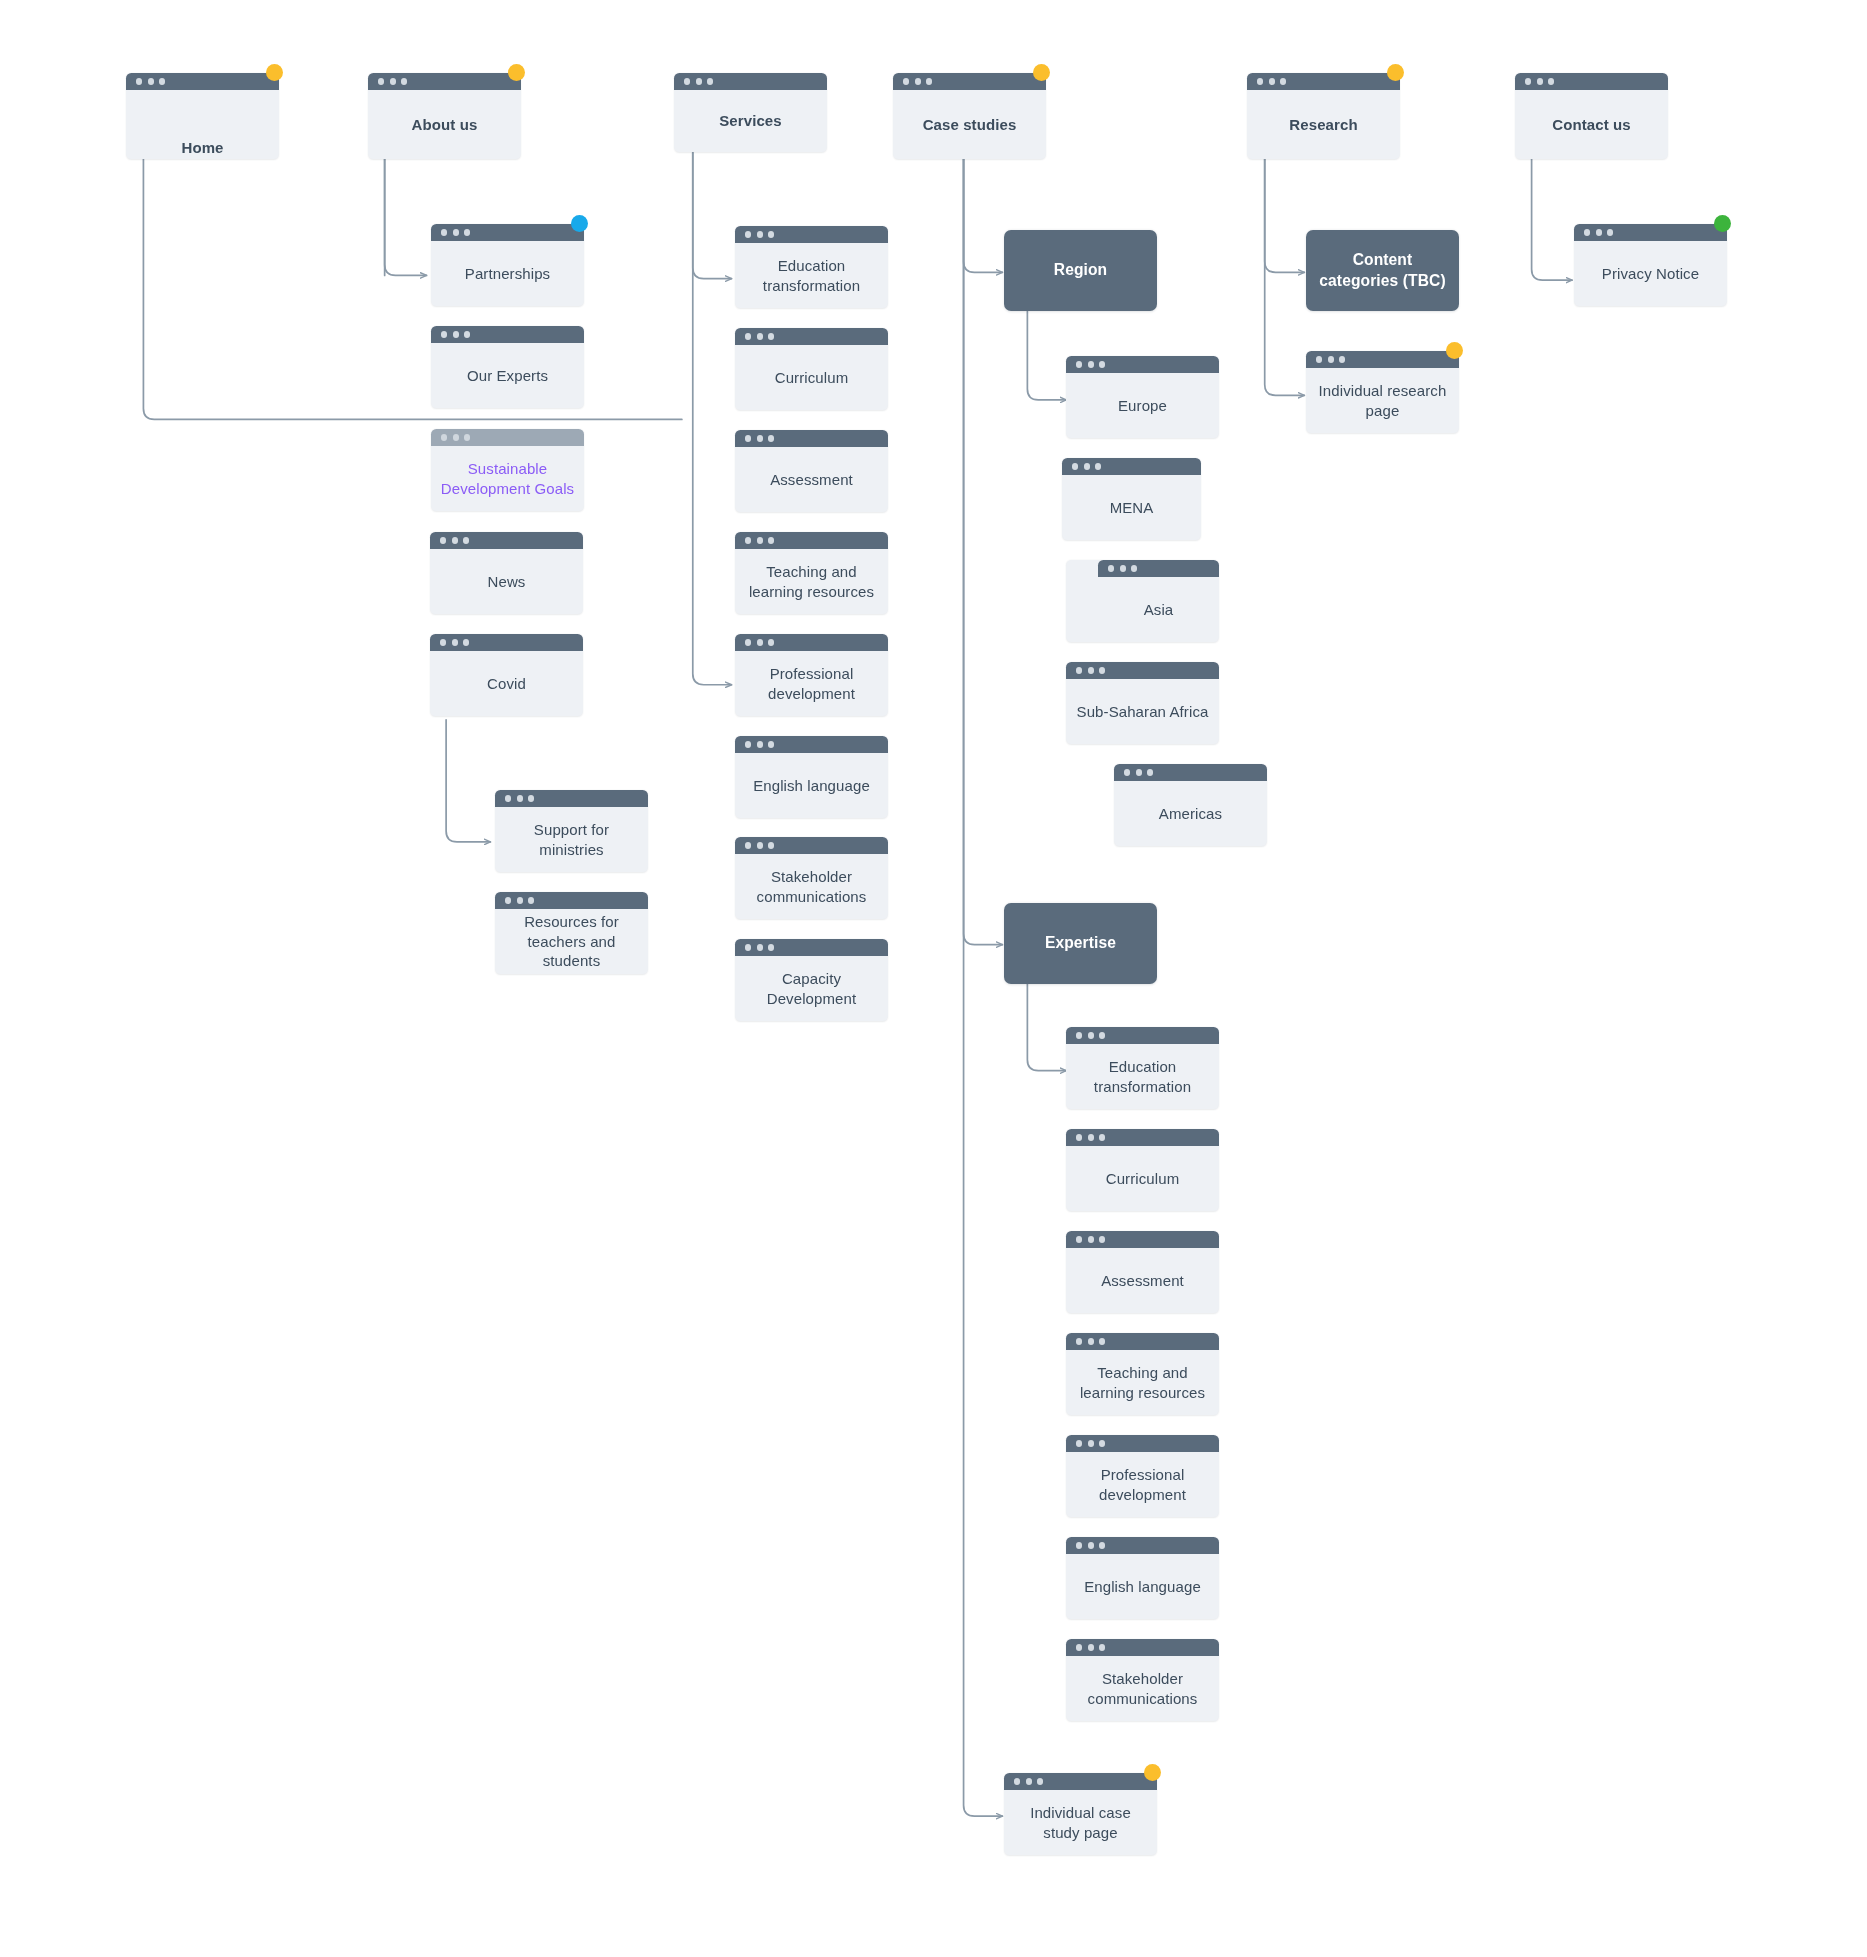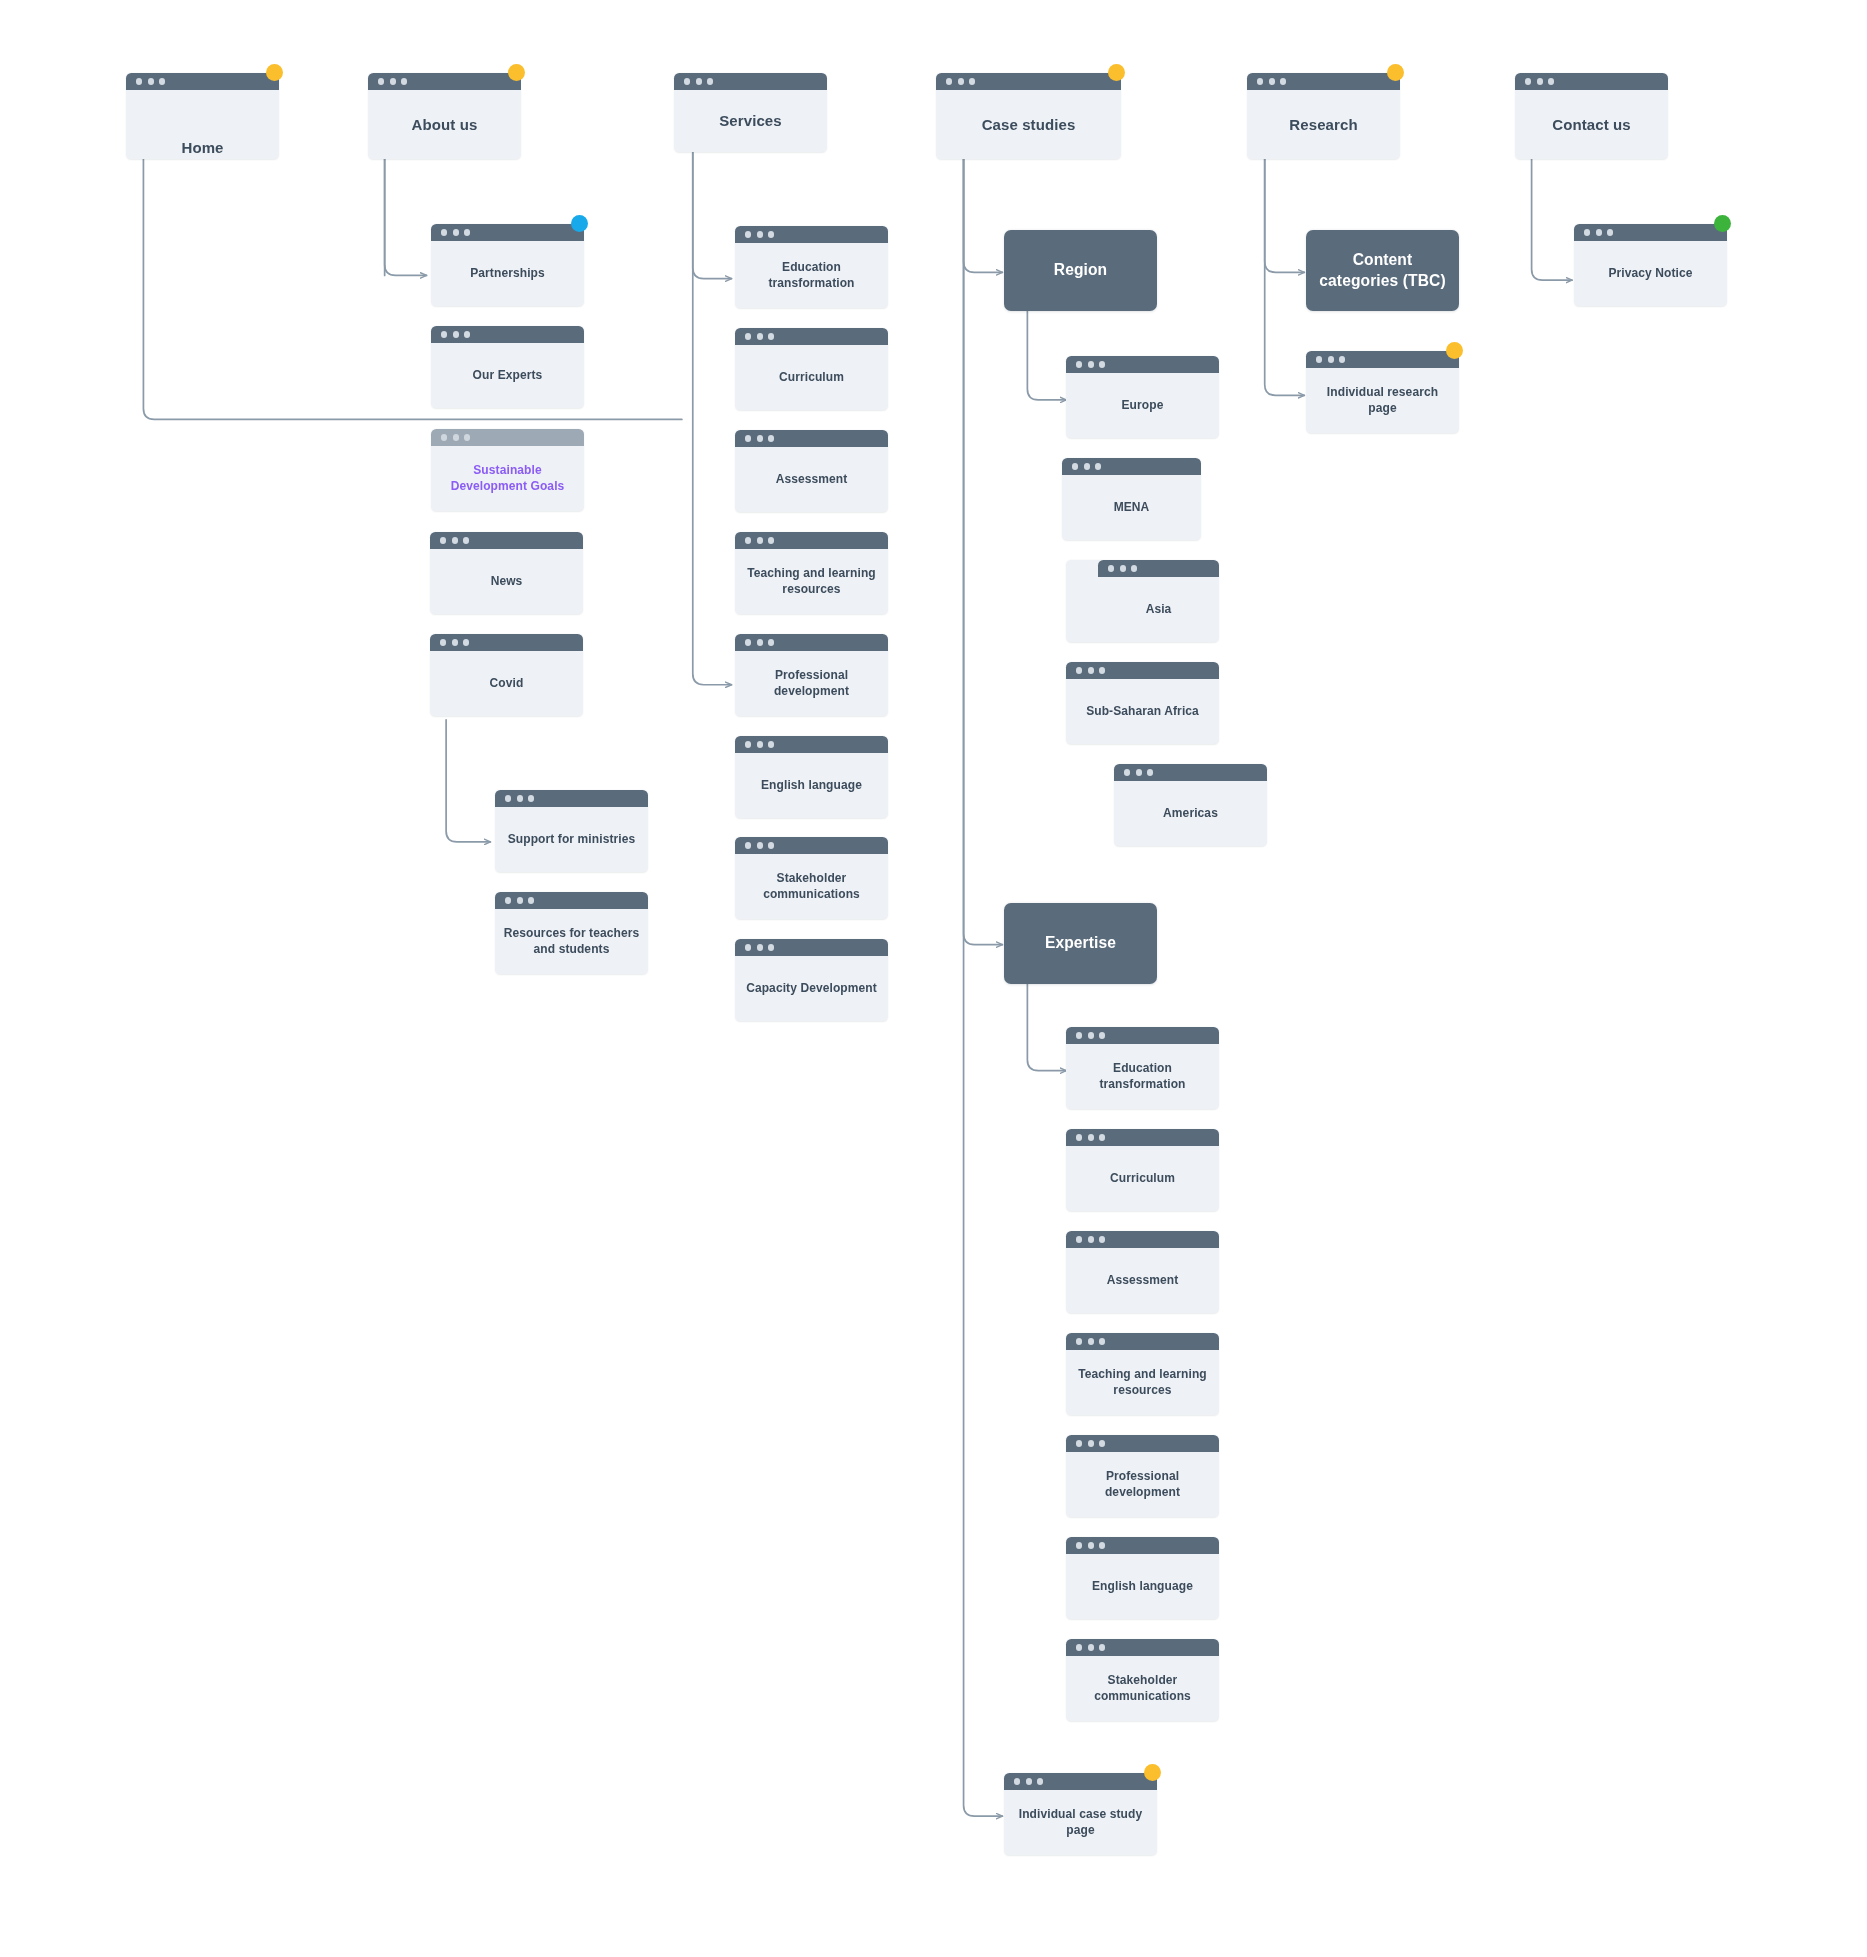--- a/index.html
+++ b/index.html
@@ -56,22 +56,22 @@
     margin-right: 5.4px;
   }
   .node .body {
     flex: 1 1 auto;
     display: flex;
     align-items: center;
     justify-content: center;
     padding: 3.1px 7.8px;
   }
   .node .label {
-    font-size: 12px;
-    font-weight: bold;
+    font-size: 15px;
+    font-weight: normal;
     color: #3c4c5c;
     text-align: center;
     line-height: 1.30;
     letter-spacing: 0.1px;
   }
 
   
   .node.toplevel .label { font-size: 15px; font-weight: bold; }
 
   
@@ -173,21 +173,21 @@
     <div class="chrome">
       <span class="dot"></span>
         <span class="dot"></span>
         <span class="dot"></span>
     </div>
     <div class="body">
       <span class="label">Services</span>
     </div>
   </div>
 
-  <div class="node toplevel" style="left:936px; top:73px; width:185px; height:86px;">
+  <div class="node toplevel" style="left:893px; top:73px; width:153px; height:86px;">
     <div class="chrome">
       <span class="dot"></span>
         <span class="dot"></span>
         <span class="dot"></span>
       <span class="pin yellow"></span>
     </div>
     <div class="body">
       <span class="label">Case studies</span>
     </div>
   </div>

